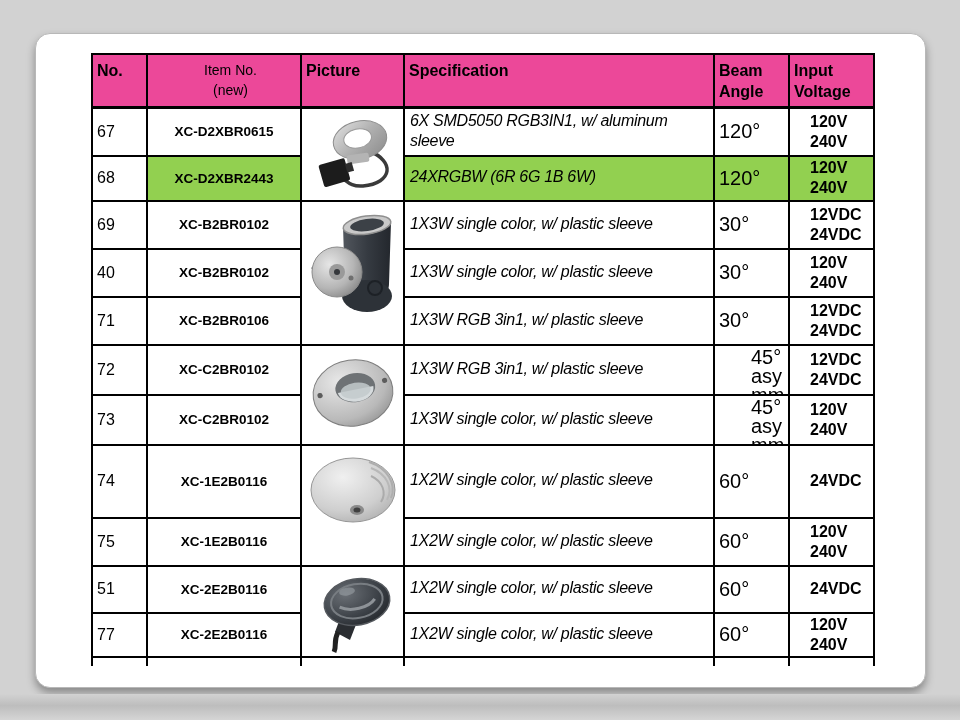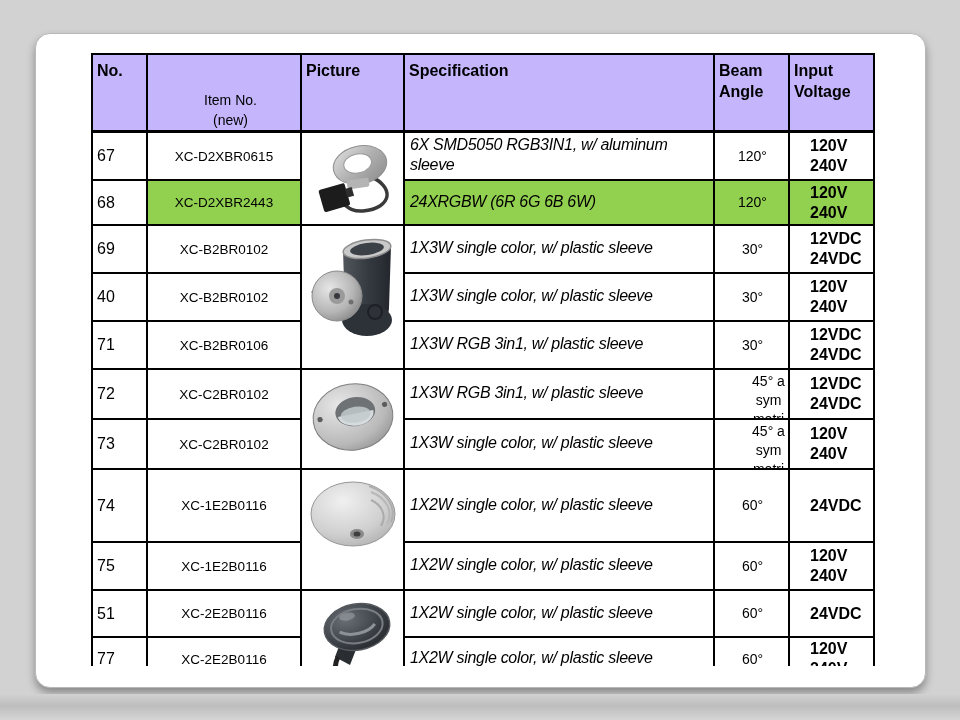--- a/index.html
+++ b/index.html
@@ -23,37 +23,37 @@
     position:absolute; left:55px; top:19px; width:790px; height:613px;
     overflow:hidden;
   }
   table.spec-table {
     border-collapse:collapse; table-layout:fixed; width:782px;
   }
   .spec-table th, .spec-table td {
     border:2px solid #000; padding:0; background:#fff; overflow:hidden;
   }
   .spec-table thead th {
-    background:#c4b5fd; border-bottom:3px solid #000;
+    background:#ec4899; border-bottom:3px solid #000;
     text-align:left; vertical-align:top; font-size:16px; font-weight:bold;
   }
   .spec-table thead th .hw { padding:5px 2px 0 4px; line-height:21px; }
   .spec-table thead th.col-item { text-align:center; font-weight:normal; font-size:14px; }
-  .spec-table thead th.col-item .hw { padding-left:15px; line-height:20px;margin-top:30px; }
+  .spec-table thead th.col-item .hw { padding-left:15px; line-height:20px; }
   .hw span { display:block; }
   td { vertical-align:middle; }
   td.hl, th.hl { background:#92d050; }
   .cw { padding:1px 2px; }
   .col-no .cw { font-size:16px; padding-left:4px; }
-  .col-item { text-align:center; }
+  .col-item { text-align:center;font-weight:bold; }
   .col-item .cw { font-size:13.5px; }
   .col-pic { text-align:center; vertical-align:middle; background:#fff; }
   .col-pic svg { display:block; margin:0 auto; }
   .col-spec .cw { font-size:16px; letter-spacing:-0.3px; padding:2px 14px 4px 5px; line-height:20px;font-style:italic; }
-  .col-beam .cw { font-size:14px; padding-left:4px; line-height:19px;text-align:center; }
+  .col-beam .cw { font-size:20px; padding-left:4px; line-height:19px; }
   td.beam-clip { vertical-align:top;padding-left:32px; }
   td.beam-clip .cw { height:45px; overflow:hidden; overflow-wrap:anywhere; word-break:break-all; padding-top:2px; }
   .col-volt .cw { font-size:16px; padding-left:20px; line-height:20px; white-space:pre-line;font-weight:bold; }
   .pic-top { vertical-align:top; }
   .pic-top svg { margin-top:6px; }
 </style>
 </head>
 <body>
 
 <div class="slide-card">
@@ -145,21 +145,21 @@
             </td>
           </tr>
           <tr style="height: 45px; margin-top: 29px;">
             <td class="col-no">
               <div class="cw">68</div>
             </td>
             <td class="col-item hl">
               <div class="cw">XC-D2XBR2443</div>
             </td>
             <td class="col-spec hl">
-              <div class="cw">24XRGBW (6R 6G 6B 6W)</div>
+              <div class="cw">24XRGBW (6R 6G 1B 6W)</div>
             </td>
             <td class="col-beam hl">
               <div class="cw">120°</div>
             </td>
             <td class="col-volt hl">
               <div class="cw">120V
 240V</div>
             </td>
           </tr>
           <tr style="height: 48px;">

